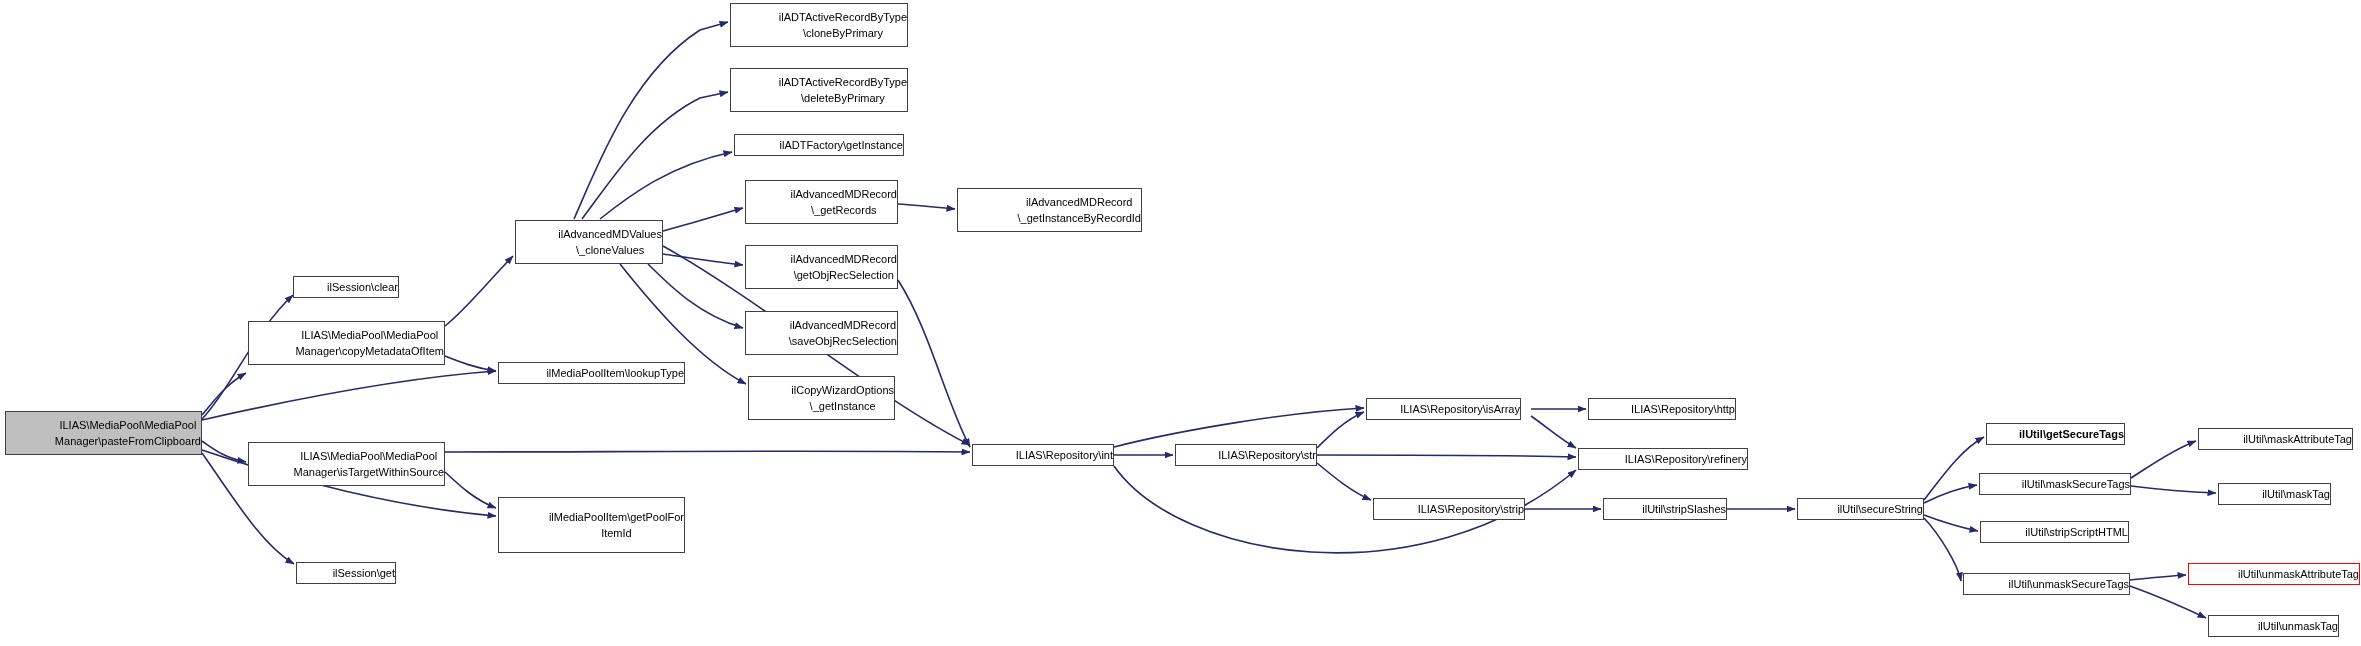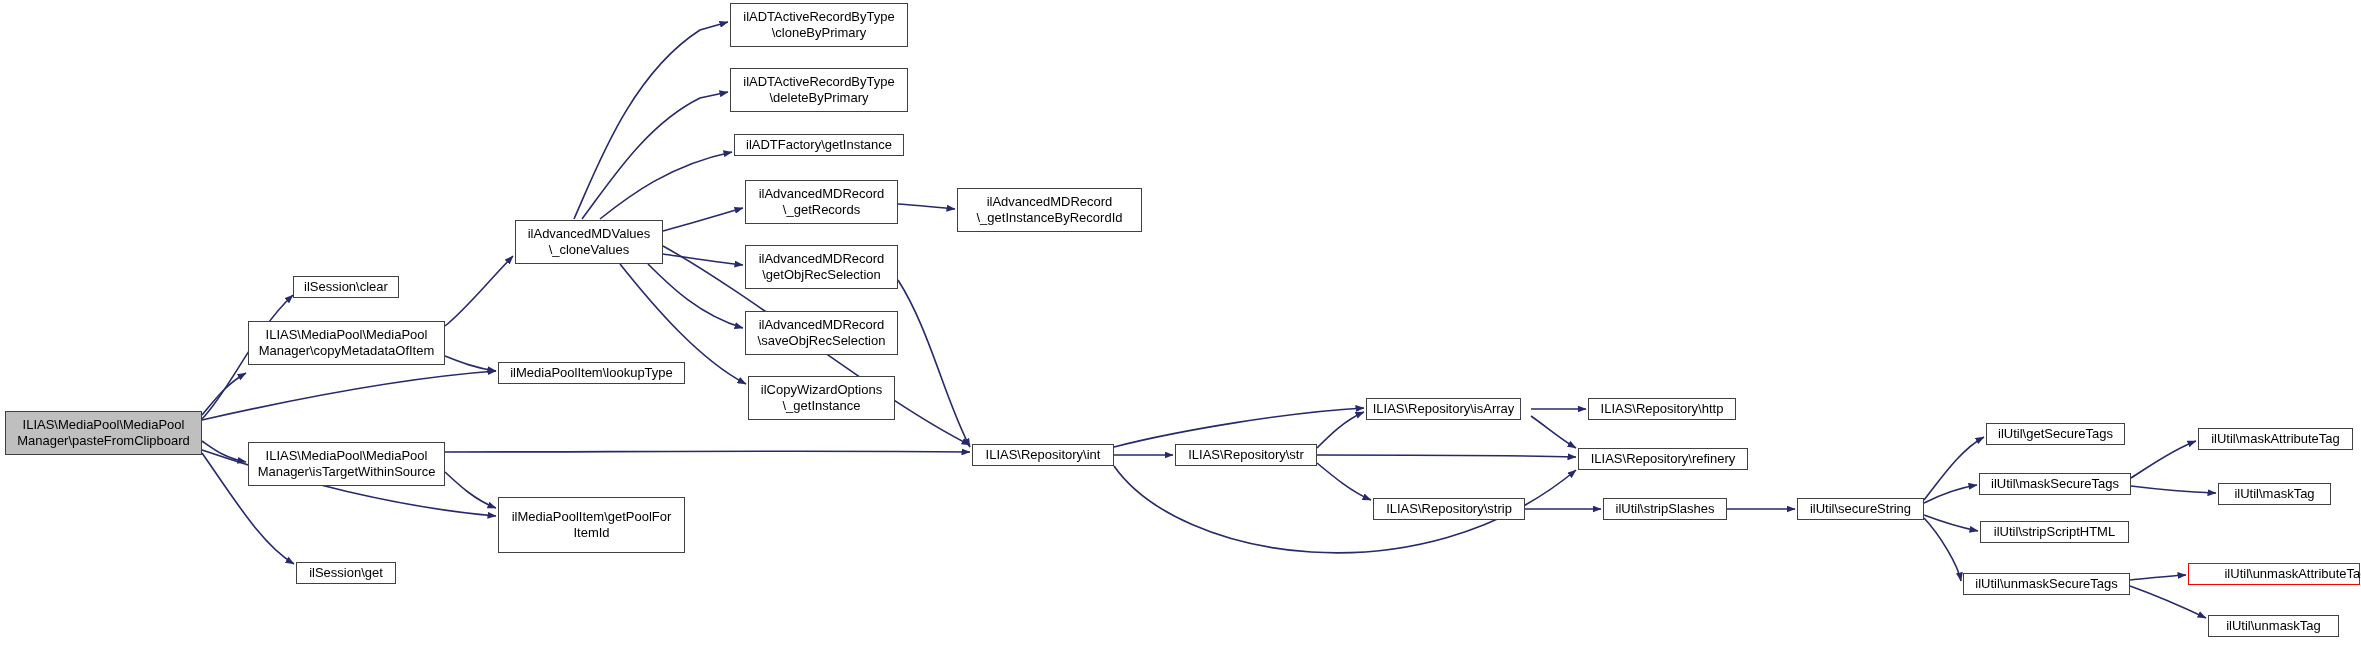--- a/index.html
+++ b/index.html
@@ -19,23 +19,23 @@
     pointer-events:none;
   }
   .node{
     position:absolute;
     box-sizing:border-box;
     border:1px solid #404040;
     background:#ffffff;
     color:#000000;
     display:flex;
     align-items:center;
-    justify-content:center;
+    justify-content:flex-end;
     text-align:center;
-    font-size:13px;
+    font-size:11px;
     line-height:16.5px;
     letter-spacing:0px;
     white-space:pre;
     z-index:2;
   }
   .node.root{
     background:#bfbfbf;
     border-color:#404040;
   }
   .node.highlight{
@@ -125,21 +125,21 @@
       <div class="node" style="left: 957px; top: 188px; width: 185px; height: 44px;"><span class="lbl">ilAdvancedMDRecord
 \_getInstanceByRecordId</span></div>
       <div class="node" style="left: 972px; top: 444px; width: 142px; height: 22px;"><span class="lbl">ILIAS\Repository\int</span></div>
       <div class="node" style="left: 1175px; top: 444px; width: 142px; height: 22px;"><span class="lbl">ILIAS\Repository\str</span></div>
       <div class="node" style="left: 1366px; top: 398px; width: 155px; height: 22px;"><span class="lbl">ILIAS\Repository\isArray</span></div>
       <div class="node" style="left: 1588px; top: 398px; width: 148px; height: 22px;"><span class="lbl">ILIAS\Repository\http</span></div>
       <div class="node" style="left: 1578px; top: 448px; width: 170px; height: 22px;"><span class="lbl">ILIAS\Repository\refinery</span></div>
       <div class="node" style="left: 1373px; top: 498px; width: 152px; height: 22px;"><span class="lbl">ILIAS\Repository\strip</span></div>
       <div class="node" style="left: 1603px; top: 498px; width: 124px; height: 22px;"><span class="lbl">ilUtil\stripSlashes</span></div>
       <div class="node" style="left: 1797px; top: 498px; width: 127px; height: 22px;"><span class="lbl">ilUtil\secureString</span></div>
-      <div class="node" style="left: 1986px; top: 423px; width: 139px; height: 22px;"><span class="lbl">ilUtil\getSecureTags</span></div>
+      <div class="node" style="left: 1986px; top: 423px; width: 139px; height: 22px; font-weight: bold;"><span class="lbl">ilUtil\getSecureTags</span></div>
       <div class="node" style="left: 1979px; top: 473px; width: 152px; height: 22px;"><span class="lbl">ilUtil\maskSecureTags</span></div>
       <div class="node" style="left: 1980px; top: 521px; width: 149px; height: 22px;"><span class="lbl">ilUtil\stripScriptHTML</span></div>
       <div class="node" style="left: 1963px; top: 573px; width: 167px; height: 22px;"><span class="lbl">ilUtil\unmaskSecureTags</span></div>
       <div class="node" style="left: 2198px; top: 428px; width: 155px; height: 22px;"><span class="lbl">ilUtil\maskAttributeTag</span></div>
       <div class="node" style="left: 2218px; top: 483px; width: 113px; height: 22px;"><span class="lbl">ilUtil\maskTag</span></div>
       <div class="node highlight" style="left: 2188px; top: 563px; width: 172px; height: 22px;"><span class="lbl">ilUtil\unmaskAttributeTag</span></div>
       <div class="node" style="left: 2208px; top: 615px; width: 131px; height: 22px;"><span class="lbl">ilUtil\unmaskTag</span></div>
     </div>
 </div>
 

